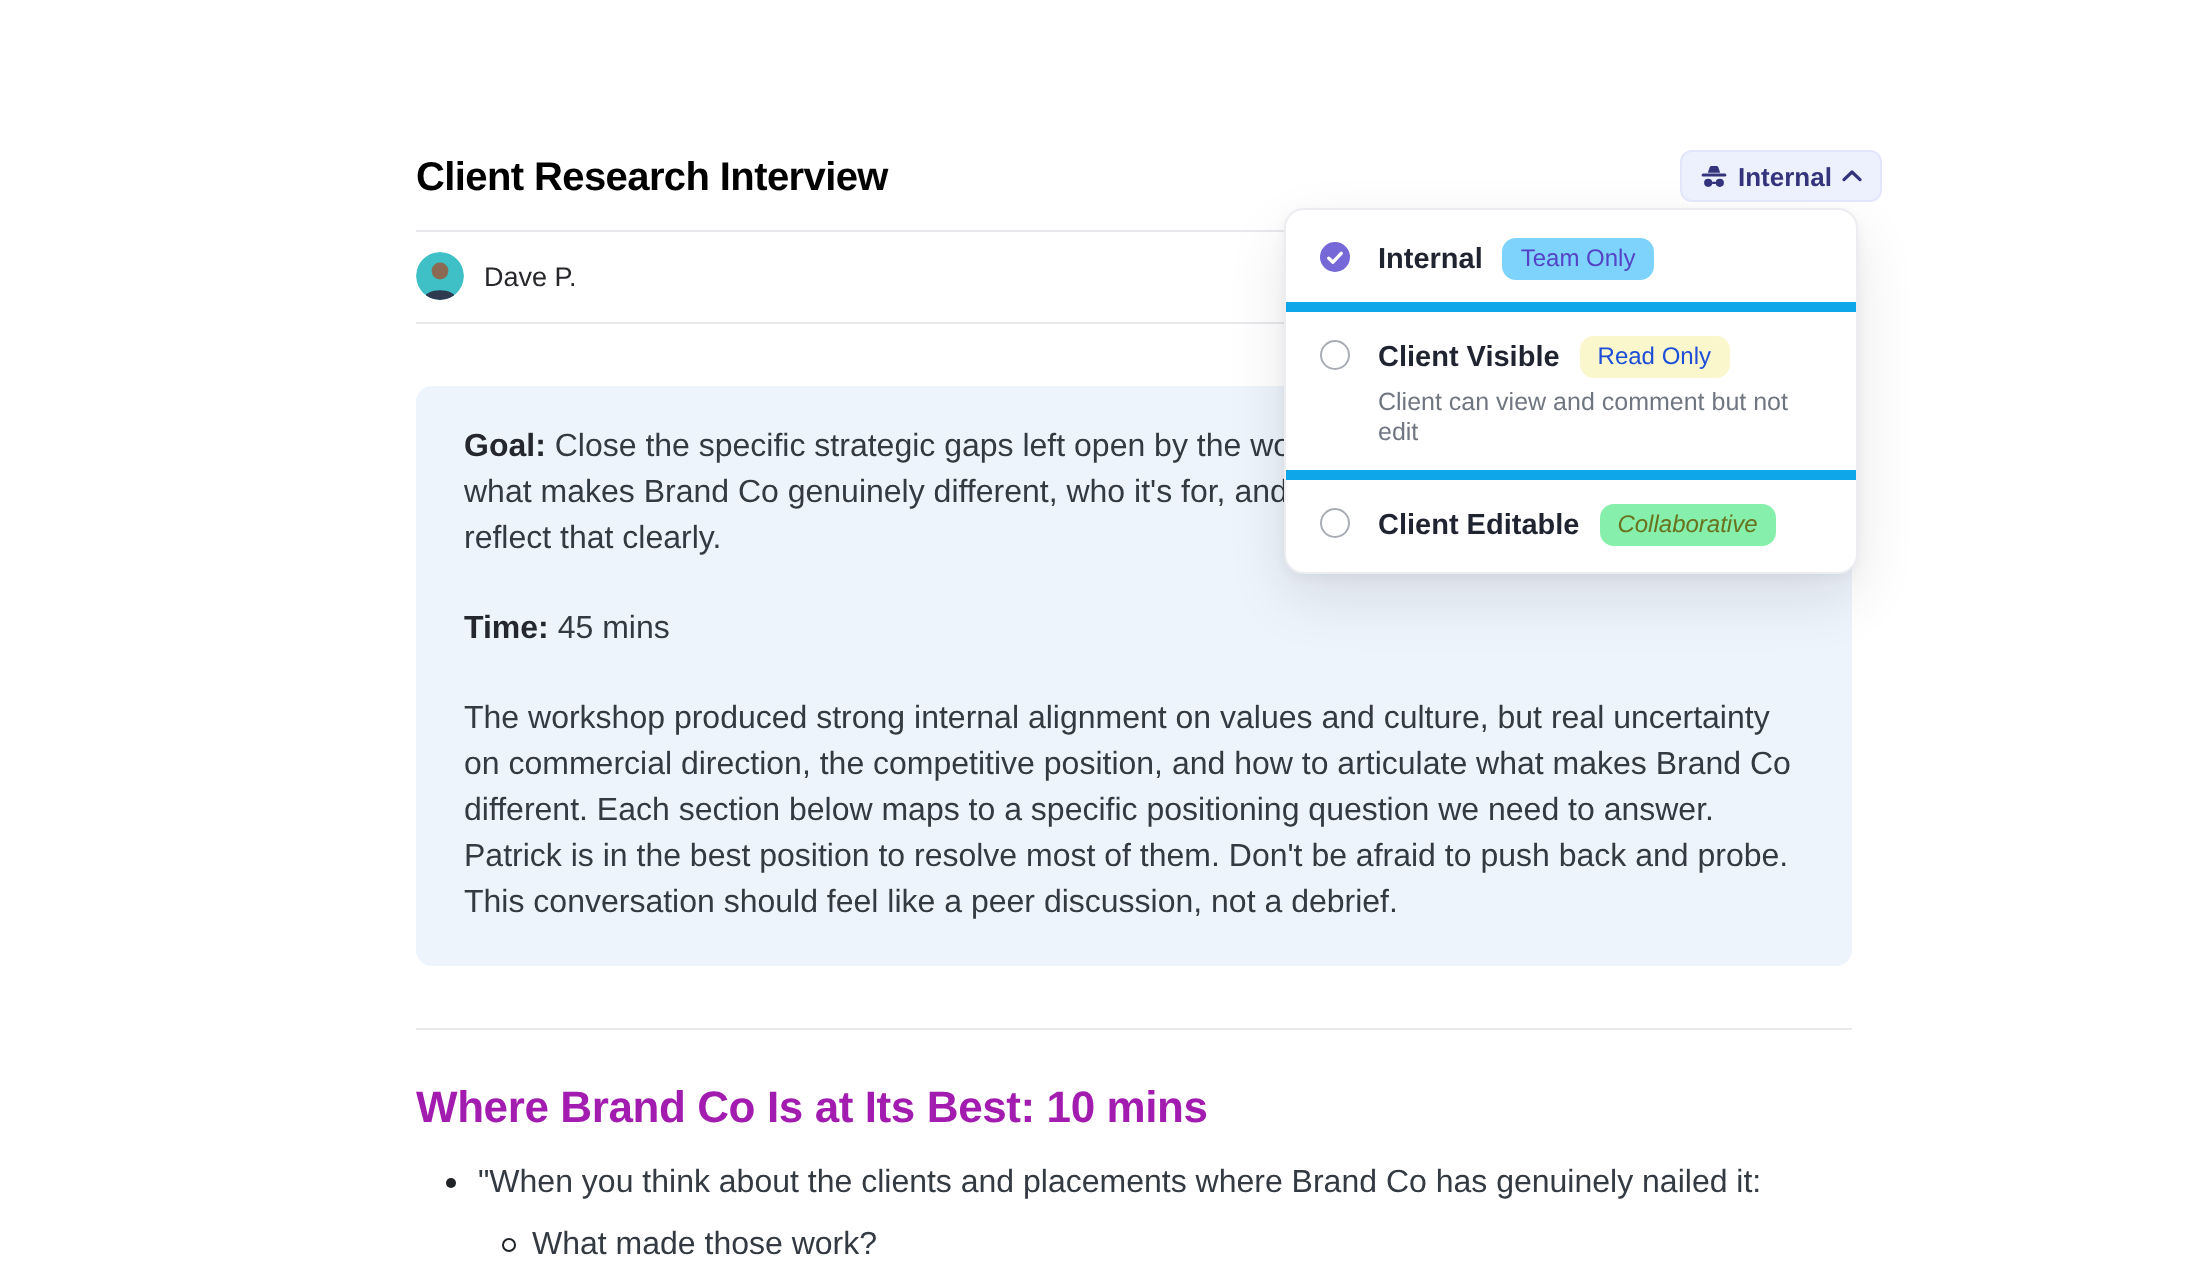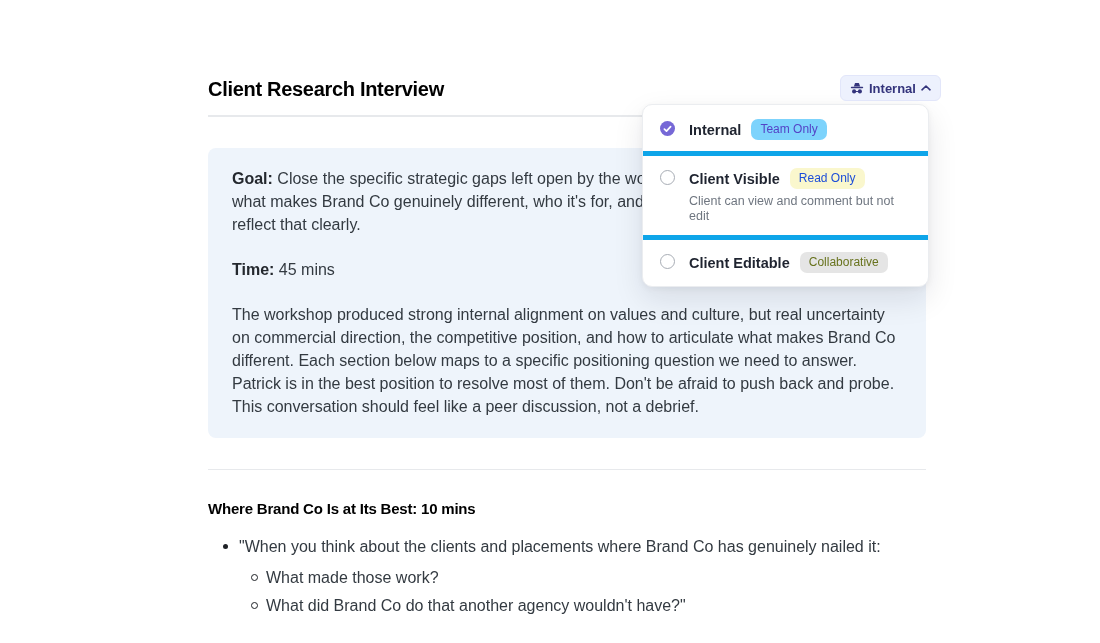--- a/index.html
+++ b/index.html
@@ -28,22 +28,22 @@
     margin-top: 31px; background: #eef4fb; border-radius: 8px;
     padding: 19px 24px 20px; font-size: 16px; line-height: 23px; color: #333a41;
   }
   .goal-box p { margin: 0; }
   .goal-box p + p { margin-top: 22px; }
   .goal-box strong { color: #24282e; font-weight: 700; }
 
   .d-section { margin-top: 31px; }
 
   .section-heading {
-    margin: 27px 0 0; font-size: 15px; line-height: 23px;
-    font-weight: 700; color: #000000; letter-spacing: -0.2px;
+    margin: 27px 0 0; font-size: 22px; line-height: 23px;
+    font-weight: 700; color: #a21caf; letter-spacing: -0.2px;
   }
 
   ul.qlist { margin: 15px 0 0; padding: 0; list-style: none; }
   .qlist li { position: relative; font-size: 16px; line-height: 23px; color: #333a41; }
   li.l1 { padding-left: 31px; }
   li.l1::before {
     content: ""; position: absolute; left: 15px; top: 9px;
     width: 5px; height: 5px; border-radius: 50%; background: #1f2227;
   }
   ul.sub { margin: 8px 0 0; padding: 0; list-style: none; }
@@ -85,32 +85,47 @@
 
   .mi-main { min-width: 0; }
   .mi-title-row { display: flex; align-items: center; gap: 10px; }
   .mi-title { font-size: 14.5px; font-weight: 600; color: #1f2430; }
   .badge {
     font-size: 12px; font-weight: 500; padding: 3px 9px 4px;
     border-radius: 7px; white-space: nowrap;
   }
   .badge-purple { background: #7dd3fc; color: #5443c6; }
   .badge-yellow { background: #faf7cd; color: #1d4ed8; }
-  .badge-lime   { background: #e5e5e5; color: #68731d; }
+  .badge-lime   { background: #86efac; color: #68731d; font-style: italic; }
   .mi-desc { margin-top: 5px; font-size: 12.5px; color: #6f7680; line-height: 15px; }
 </style>
 </head>
 <body>
 
 <main class="content">
 
   <h1 class="page-title">Client Research Interview</h1>
 
   <div class="divider d-title"></div>
 
+  <div class="author-row">
+    <svg class="avatar" viewBox="0 0 24 24" aria-hidden="true">
+      <defs>
+          <clipPath id="avclip">
+            <circle cx="12" cy="12" r="12"></circle>
+          </clipPath>
+        </defs>
+      <circle cx="12" cy="12" r="12" fill="#3fbfc6"></circle>
+      <g clip-path="url(#avclip)">
+        <circle cx="12" cy="9.5" r="4.2" fill="#8a6a52"></circle>
+        <path d="M3.5 24 C4.5 17.5 19.5 17.5 20.5 24 Z" fill="#2e3a4d"></path>
+      </g>
+    </svg>
+    <span class="author-name">Dave P.</span>
+  </div>
 
   <div class="divider"></div>
 
   <section class="goal-box">
     <p><strong>Goal:</strong><span> Close the specific strategic gaps left open by the workshop: a clear commercial read on what makes Brand Co genuinely different, who it's for, and what the brand needs to do to reflect that clearly.</span></p>
     <p><strong>Time:</strong><span> 45 mins</span></p>
     <p>The workshop produced strong internal alignment on values and culture, but real uncertainty on commercial direction, the competitive position, and how to articulate what makes Brand Co different. Each section below maps to a specific positioning question we need to answer. Patrick is in the best position to resolve most of them. Don't be afraid to push back and probe. This conversation should feel like a peer discussion, not a debrief.</p>
   </section>
 
   <div class="divider d-section"></div>

